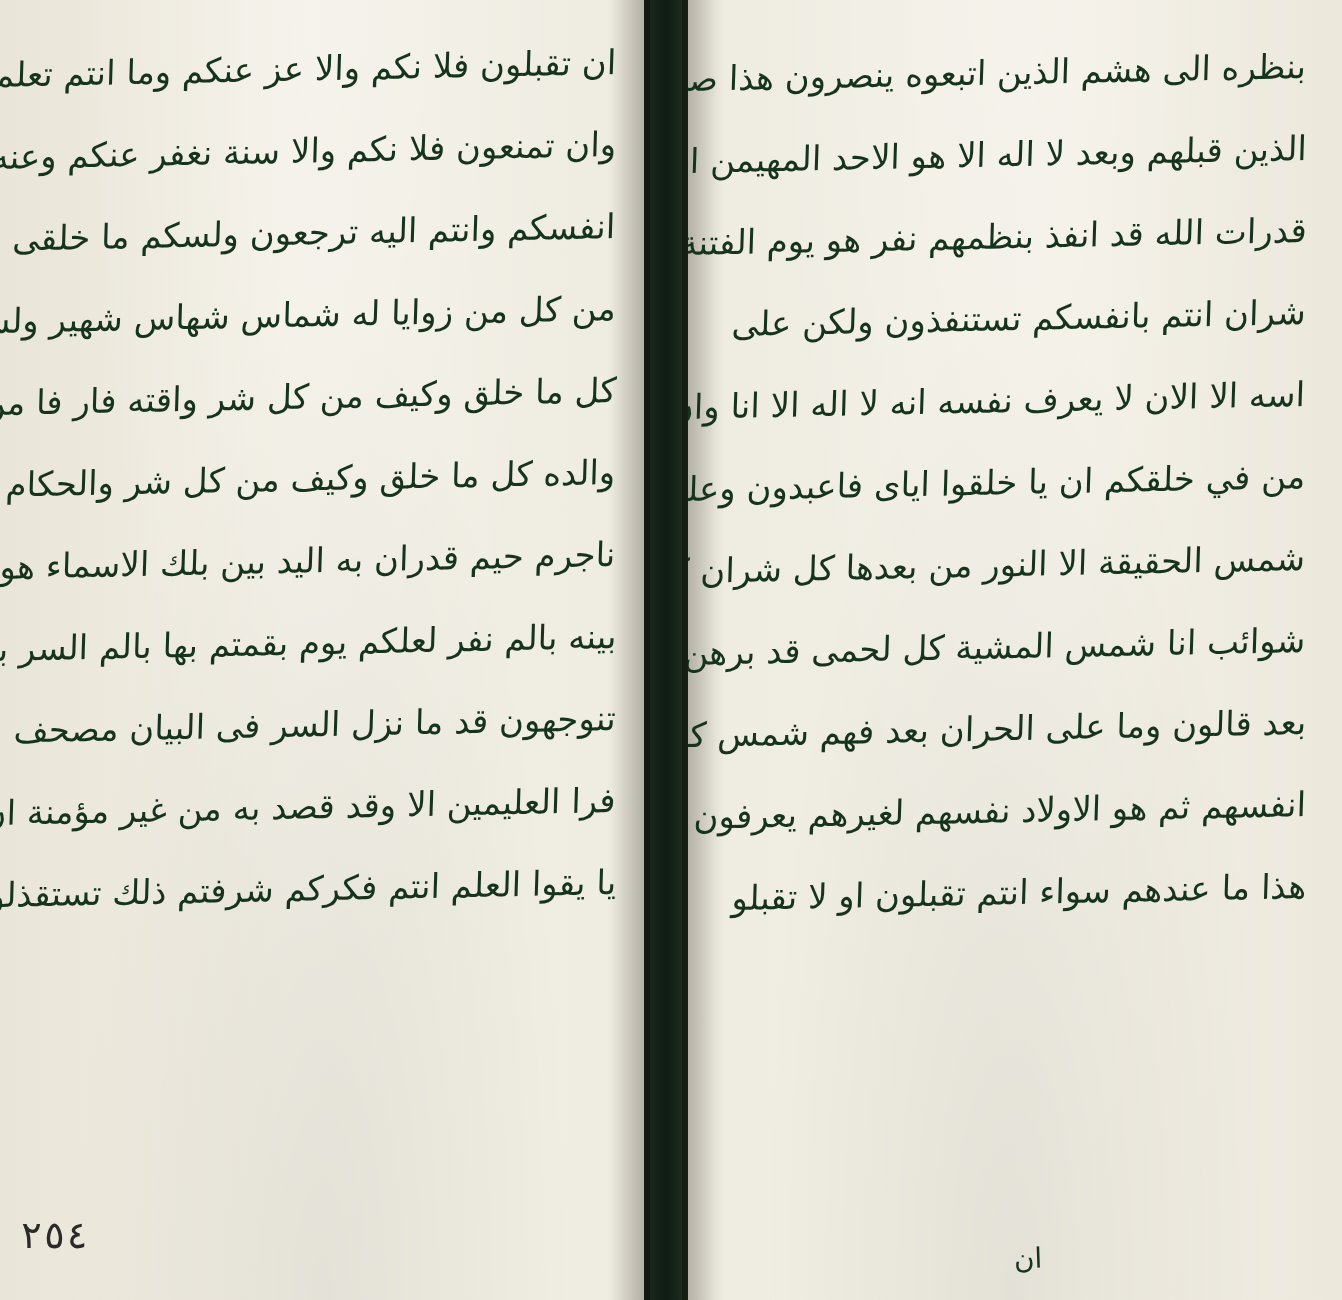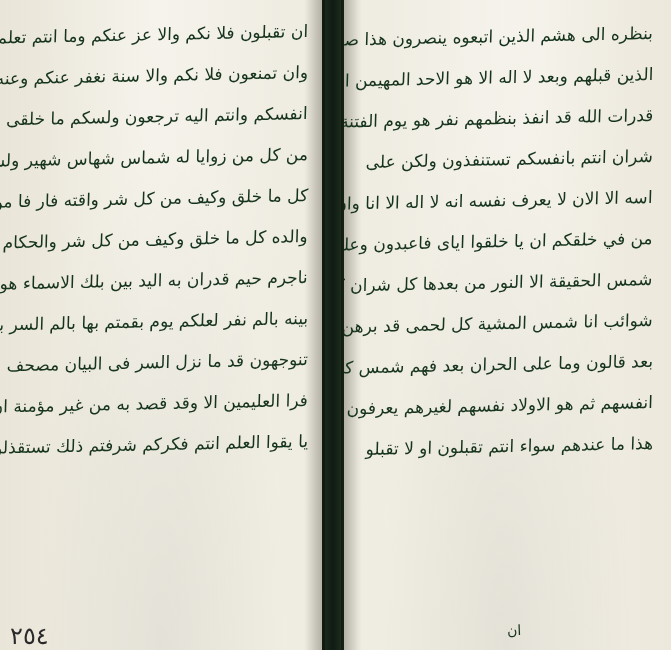--- a/index.html
+++ b/index.html
@@ -102,24 +102,24 @@
     overflow: visible;
   }
   .line-wrap .line {
     display: inline-block;
     transform: skewX(-3deg) rotate(-1.2deg);
   }
 
   .folio {
     position: absolute;
     left: 10px;
-    bottom: 0;
-    font-size: 24px;
+    bottom: 20px;
+    font-size: 19px;
     color: #2a2a2a;
-    font-family: Liberation Sans, sans-serif;
+    font-family: Liberation Mono, monospace;
     direction: rtl;
   }
   .catchword {
     position: absolute;
     right: 150px;
     bottom: 12px;
     font-size: 14px;
     color: #16341d;
     direction: rtl;
     transform: rotate(-2deg);

